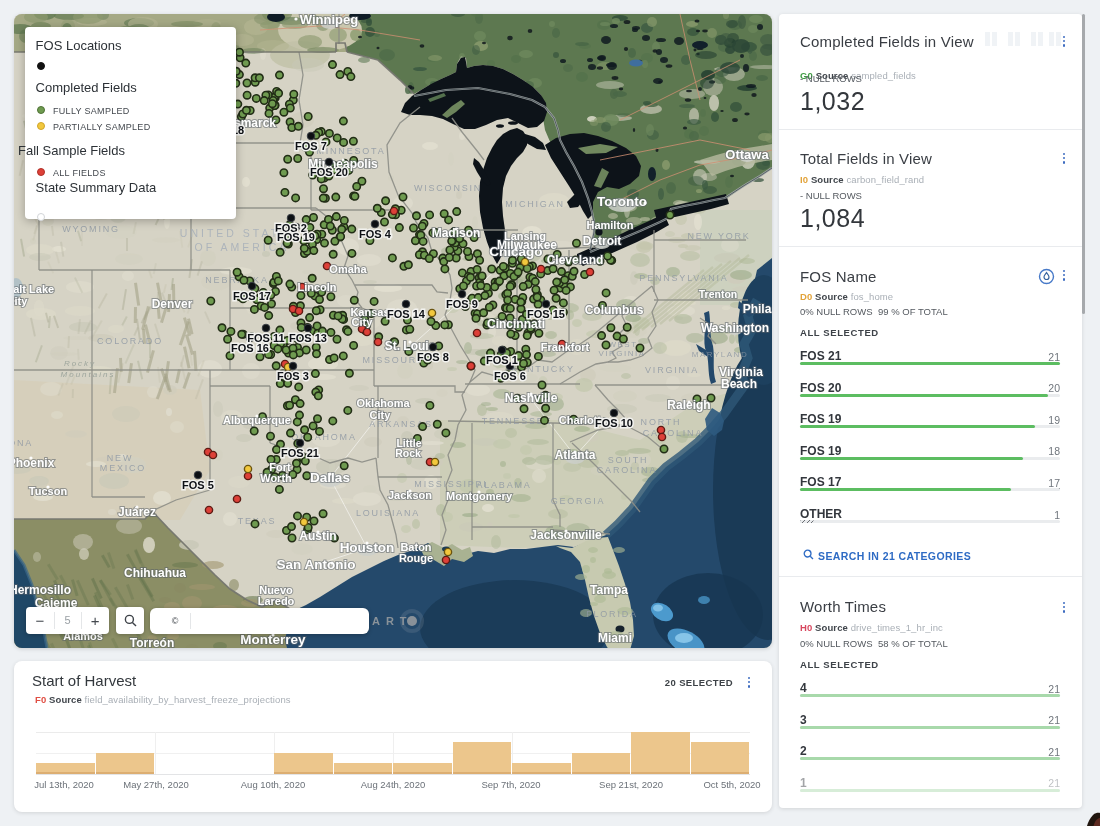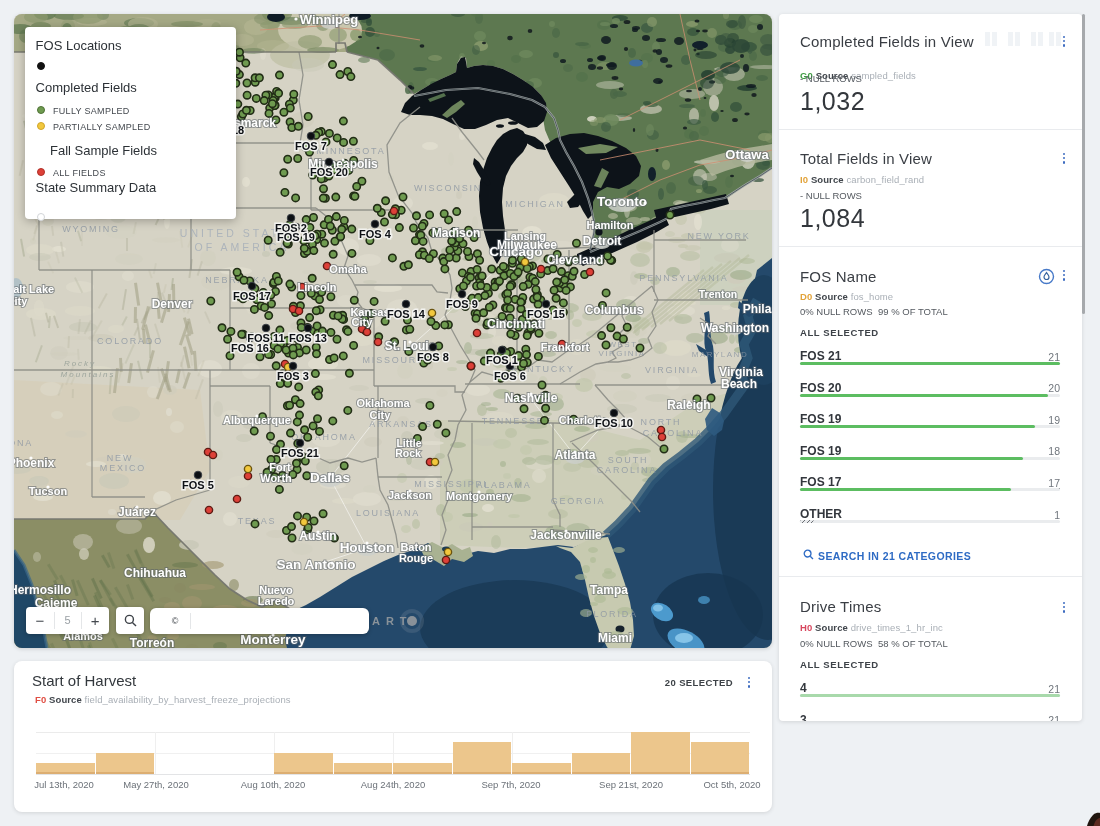--- a/index.html
+++ b/index.html
@@ -1,21 +1,21 @@
 <!DOCTYPE html>
 <html><head><meta charset="utf-8"><style>
 *{margin:0;padding:0;box-sizing:border-box}
 html,body{width:1100px;height:826px;overflow:hidden;background:#eef1f4;
  font-family:"Liberation Sans",sans-serif;}
 .abs{position:absolute}
 #map{position:absolute;left:14px;top:14px;width:758px;height:634px;border-radius:8px;
  overflow:hidden;background:#d7d4c7;box-shadow:0 1px 4px rgba(0,0,0,.15)}
 #bpanel{position:absolute;left:14px;top:661px;width:758px;height:151px;background:#fff;
  border-radius:8px;box-shadow:0 1px 4px rgba(0,0,0,.12)}
-#sidebar{position:absolute;left:779px;top:14px;width:303px;height:707px;background:#fff;
+#sidebar{position:absolute;left:779px;top:14px;width:303px;height:794px;background:#fff;
  border-radius:4px;box-shadow:0 1px 4px rgba(0,0,0,.12);overflow:hidden}
 #scrollbar{position:absolute;left:1082px;top:14px;width:3px;height:300px;background:#a6a9ac;border-radius:2px}
 .wtitle{position:absolute;left:21px;font-size:15px;color:#3a3e44;letter-spacing:.2px}
 .srcline{position:absolute;left:21px;font-size:9.5px;letter-spacing:.1px}
 .srcline b{font-weight:bold;color:#41464c}
 .srcline .nm{color:#a9afb6;font-weight:normal}
 .nullrows{position:absolute;left:21px;font-size:9.5px;color:#54595f}
 .bignum{position:absolute;left:21px;font-size:25px;color:#33373c;letter-spacing:.5px}
 .divider{position:absolute;left:0;width:303px;height:1px;background:#e9ebee}
 .allsel{position:absolute;left:21px;font-size:9.5px;font-weight:bold;color:#3d4248;letter-spacing:.6px}
@@ -1667,21 +1667,21 @@
       <circle cx="412" cy="621" r="5" fill="#8f969c" opacity=".95"></circle>
     </svg>
     <div class="abs" style="left:11px;top:13px;width:211px;height:192px;background:#fff;border-radius:4px;box-shadow:0 2px 10px rgba(0,0,0,.28);z-index:5"></div>
     <div class="abs" style="left:21.6px;top:24px;font-size:13px;color:#2c3136;z-index:6;white-space:nowrap;">FOS Locations</div>
     <div class="abs" style="left:22.7px;top:47.5px;width:8px;height:8px;border-radius:50%;background:#111;border:1px solid #111;z-index:6"></div>
     <div class="abs" style="left:21.6px;top:66px;font-size:13px;color:#2c3136;z-index:6;white-space:nowrap;">Completed Fields</div>
     <div class="abs" style="left:22.7px;top:92px;width:8px;height:8px;border-radius:50%;background:#6f9b50;border:1px solid #4e7236;z-index:6"></div>
     <div class="abs" style="left:39px;top:91.5px;font-size:9px;color:#43484e;z-index:6;white-space:nowrap;letter-spacing:.3px">FULLY SAMPLED</div>
     <div class="abs" style="left:22.7px;top:108px;width:8px;height:8px;border-radius:50%;background:#f2c83d;border:1px solid #cfa52a;z-index:6"></div>
     <div class="abs" style="left:39px;top:107.5px;font-size:9px;color:#43484e;z-index:6;white-space:nowrap;letter-spacing:.3px">PARTIALLY SAMPLED</div>
-    <div class="abs" style="left:36px;top:129px;font-size:13px;color:#2c3136;z-index:6;white-space:nowrap;">Fall Sample Fields</div>
+    <div class="abs" style="left:4px;top:129px;font-size:13px;color:#2c3136;z-index:6;white-space:nowrap;">Fall Sample Fields</div>
     <div class="abs" style="left:22.7px;top:154.4px;width:8px;height:8px;border-radius:50%;background:#dd4038;border:1px solid #b03028;z-index:6"></div>
     <div class="abs" style="left:39px;top:154px;font-size:9px;color:#43484e;z-index:6;white-space:nowrap;letter-spacing:.3px">ALL FIELDS</div>
     <div class="abs" style="left:21.6px;top:165.5px;font-size:13px;color:#2c3136;z-index:6;white-space:nowrap;">State Summary Data</div>
     <div class="abs" style="left:22.7px;top:198.5px;width:8px;height:8px;border-radius:50%;background:#fff;border:1px solid #d2d5d8;z-index:6"></div>
     <div class="abs" style="left:12px;top:593px;width:83px;height:27px;background:#fff;border-radius:4px;box-shadow:0 1px 4px rgba(0,0,0,.25);z-index:5"></div>
     <div class="abs" style="left:39.7px;top:598px;width:1px;height:17px;background:#e4e6e8;z-index:6"></div>
     <div class="abs" style="left:67.4px;top:598px;width:1px;height:17px;background:#e4e6e8;z-index:6"></div>
     <div class="abs" style="left:12px;top:593px;width:27.7px;height:27px;line-height:27px;text-align:center;font-size:15px;color:#44494f;z-index:6">−</div>
     <div class="abs" style="left:39.7px;top:593px;width:27.7px;height:27px;line-height:27px;text-align:center;font-size:11px;color:#9aa0a5;z-index:6">5</div>
     <div class="abs" style="left:67.4px;top:593px;width:27.7px;height:27px;line-height:27px;text-align:center;font-size:15px;color:#44494f;z-index:6">+</div>
@@ -1801,21 +1801,21 @@
     <div class="rowval" style="top:494.5000000000001px;">1</div>
     <div class="track" style="top:506.0000000000001px;">
       <div class="fill" style="width:14px;background:repeating-linear-gradient(135deg,#6d7076 0,#6d7076 1px,#e9ebed 1px,#e9ebed 3.2px)"></div>
     </div>
     <svg class="abs" style="left:24px;top:535px" width="11" height="11" viewBox="0 0 11 11">
       <circle cx="4.6" cy="4.6" r="3.4" fill="none" stroke="#2e6bc4" stroke-width="1.3"></circle>
       <line x1="7.2" y1="7.2" x2="10" y2="10" stroke="#2e6bc4" stroke-width="1.3"></line>
     </svg>
     <div class="searchrow" style="top:536px;left:39px">SEARCH IN 21 CATEGORIES</div>
     <div class="divider" style="top:562px"></div>
-    <div class="wtitle" style="top:584px">Drive Times</div>
+    <div class="wtitle" style="top:584px">Worth Times</div>
     <div class="dots3" style="left:284px;top:588px">
       <i></i>
       <i></i>
       <i></i>
     </div>
     <div class="srcline" style="top:608px"><b style="color:#d8485f">H0</b> <b>Source</b> <span class="nm">drive_times_1_hr_inc</span></div>
     <div class="nullrows" style="top:624px">0% NULL ROWS</div>
     <div class="nullrows" style="top:624px;left:99px">58 % OF TOTAL</div>
     <div class="allsel" style="top:645px">ALL SELECTED</div>
     <div class="rowlab" style="top:667px;">4</div>

